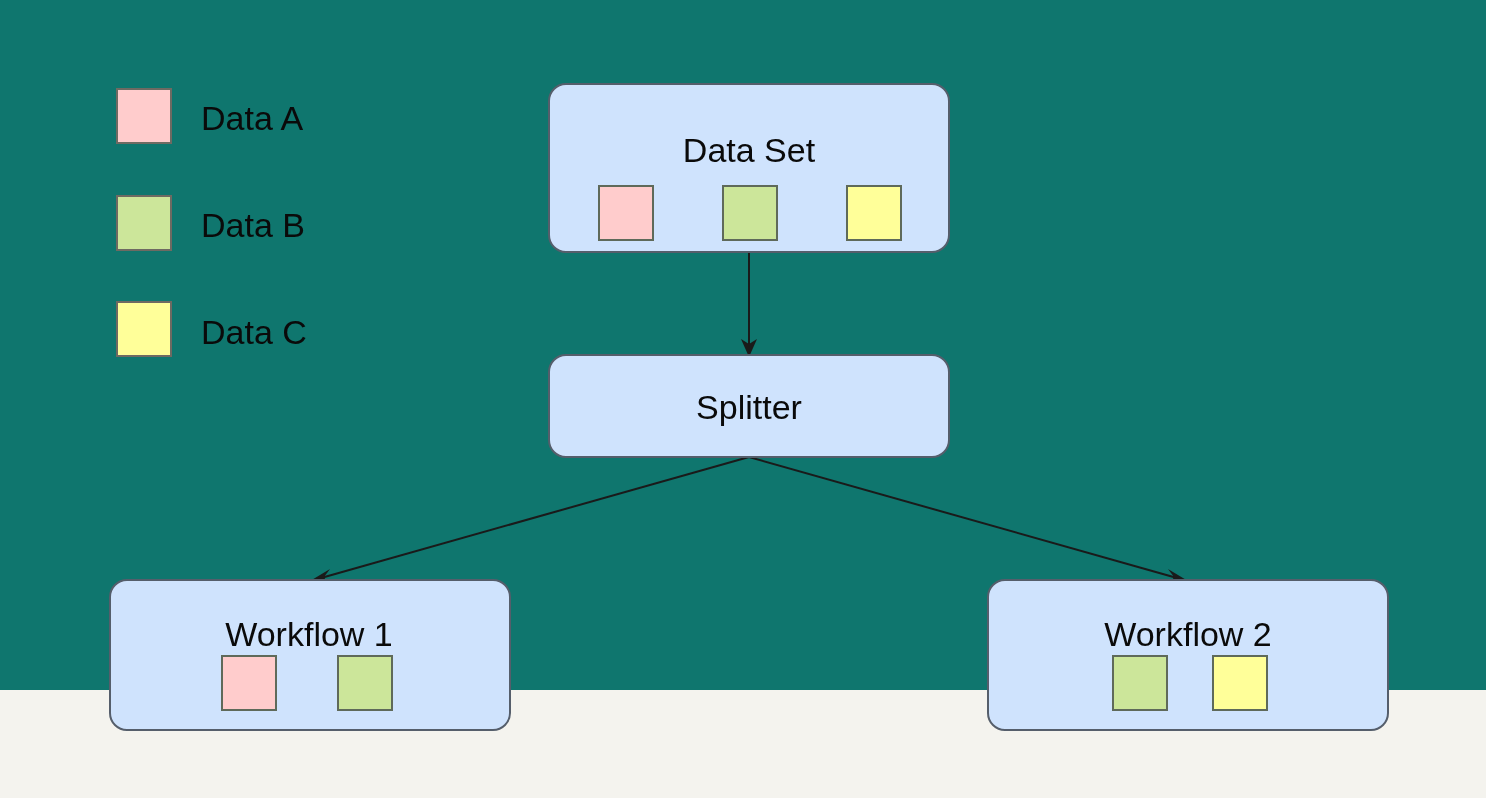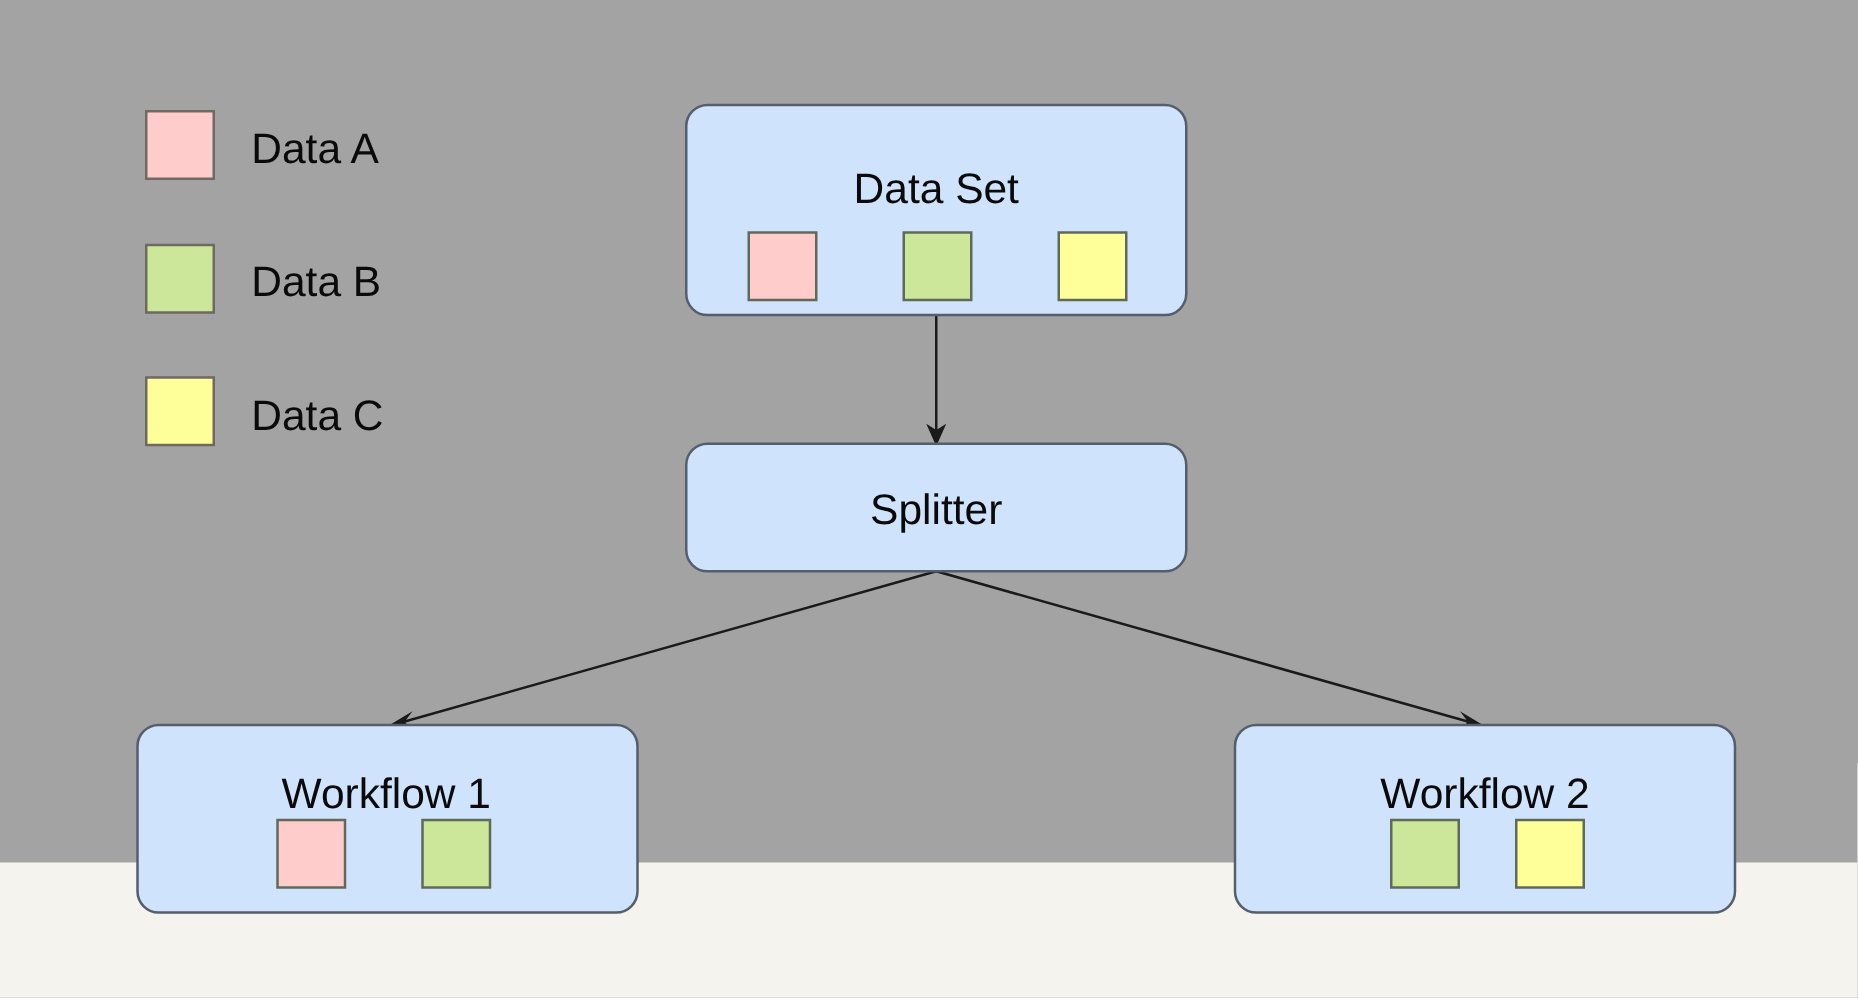--- a/index.html
+++ b/index.html
@@ -10,21 +10,21 @@
   body {
     width: 1486px;
     height: 798px;
     overflow: hidden;
     font-family: "Liberation Sans", sans-serif;
   }
   #canvas {
     position: relative;
     width: 1486px;
     height: 690px;
-    background: #a3a3a3;
+    background: #0f766e;
   }
   svg.diagram {
     position: absolute;
     top: 0;
     left: 0;
     width: 1486px;
     height: 798px;
   }
   .node-rect {
     fill: #cfe3fd;

